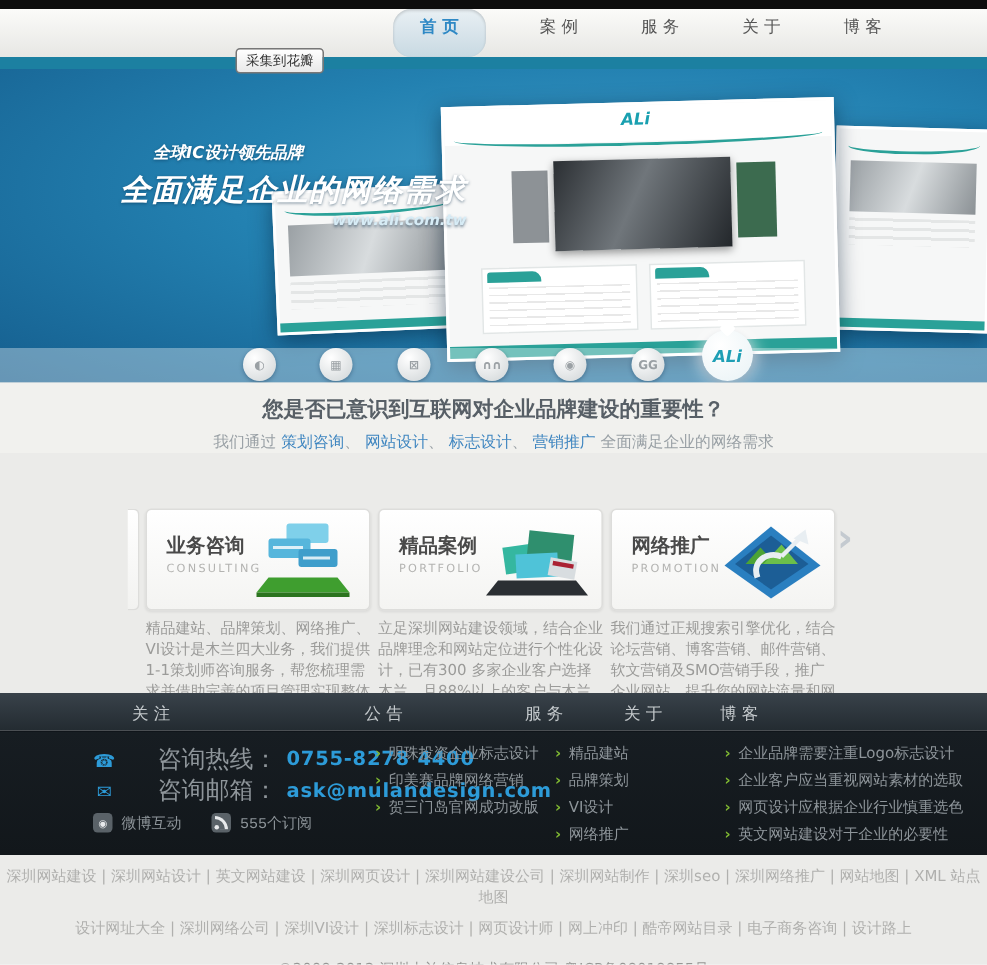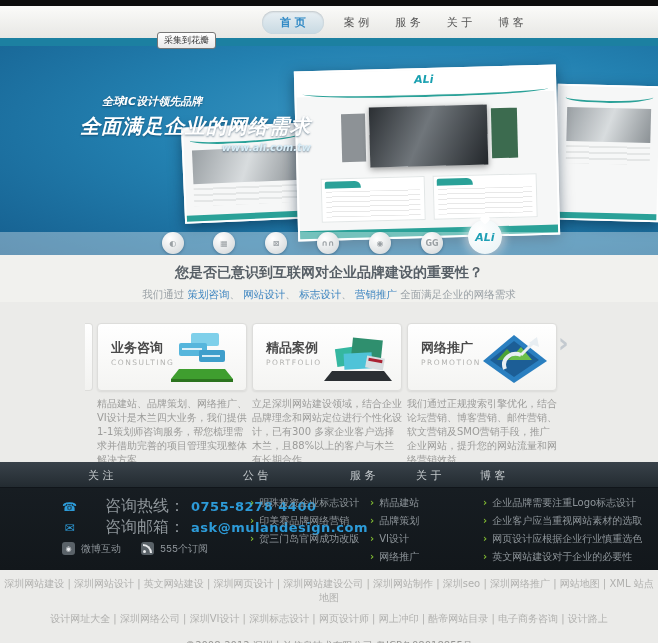--- a/index.html
+++ b/index.html
@@ -12,21 +12,21 @@
   .site-header{position:absolute;top:6px;left:0;right:0;height:32px;
     background:linear-gradient(#fbfbf9,#e7e7e4);border-bottom:1px solid #cfcfcc;}
   .logo{position:absolute;left:84px;top:3px;display:flex;align-items:center;gap:6px;}
   .logo-icon{width:25px;height:25px;border-radius:46% 54% 48% 52%;position:relative;
     background:radial-gradient(circle at 30% 25%,#9be0c8,#27a893 55%,#0f7f75);
     box-shadow:inset 0 -2px 3px rgba(0,60,50,.4);}
   .logo-swirl{position:absolute;left:5px;top:5px;width:11px;height:11px;border:3px solid #fff;
     border-left-color:transparent;border-radius:50%;transform:rotate(-40deg);}
   .logo-text{font-size:17px;font-weight:bold;color:#3a3a3a;letter-spacing:1px;}
   .logo-tm{font-size:7px;color:#9ab;vertical-align:top;margin-right:2px;}
-  .main-nav{position:absolute;left:262px;top:0;height:32px;display:flex;align-items:center;gap:14px;}
+  .main-nav{position:absolute;left:262px;top:0;height:32px;display:flex;gap:30px;}
   .nav-item{font-size:11px;color:#555;padding:4px 6px;white-space:nowrap;}
   .nav-item.active{background:linear-gradient(#e9f0f4,#c8d9e2);border-radius:12px;color:#2f89c5;
     font-weight:bold;padding:4px 18px;box-shadow:inset 0 1px 2px rgba(0,0,0,.18);}
   .collect-btn{position:absolute;left:157px;top:32px;z-index:30;font-size:9px;color:#333;
     background:linear-gradient(#ffffff,#e9e9e9);border:1px solid #777;border-radius:3px;padding:1px 6px;}
   .teal-strip{position:absolute;top:38px;left:0;right:0;height:8px;background:#1c80a1;}
 
   
   .banner{position:absolute;top:46px;left:0;right:0;height:209px;overflow:hidden;
     background:radial-gradient(ellipse at 63% 38%,#3e9bc7 0%,#2381b1 45%,#155e8e 100%);}
@@ -71,21 +71,21 @@
   .dot-active::before{content:"";position:absolute;top:-5px;left:13px;width:8px;height:8px;
     background:#fff;transform:rotate(45deg);border-radius:2px;}
 
   
   .intro{position:absolute;top:255px;left:0;right:0;height:47px;background:#f1f1ee;text-align:center;}
   .intro h2{margin:9px 0 0;font-size:14px;font-weight:bold;color:#575f66;}
   .intro-sub{margin:6px 0 0;font-size:10.5px;color:#99a0a5;}
   .intro-sub a{color:#3f86c0;}
 
   
-  .cards{position:absolute;top:300px;left:0;right:0;height:160px;}
+  .cards{position:absolute;top:316px;left:0;right:0;height:160px;}
   .service{position:absolute;width:152px;top:0;height:160px;}
   .svc-1{left:97px;} .svc-2{left:252px;} .svc-3{left:407px;}
   .card{position:absolute;top:23px;left:0;right:2px;height:66px;border-radius:4px;
     background:linear-gradient(#ffffff,#f4f4f2);border:1px solid #dddddb;box-shadow:0 1px 2px rgba(0,0,0,.08);}
   .card h3{position:absolute;left:13px;top:15px;margin:0;font-size:13px;color:#4a4a4a;}
   .card-sub{position:absolute;left:13px;top:34px;font-size:7.5px;letter-spacing:1.5px;color:#b3b3b1;}
   .card-art{position:absolute;right:5px;top:5px;width:74px;height:56px;}
   .card-desc{position:absolute;top:97px;left:0;width:152px;margin:0;font-size:10px;line-height:14px;color:#9b9b99;}
   .card-sliver{position:absolute;left:85px;top:23px;width:7px;height:66px;border-radius:0 4px 4px 0;
     background:linear-gradient(#ffffff,#f2f2f0);border:1px solid #dddddb;border-left:none;}

